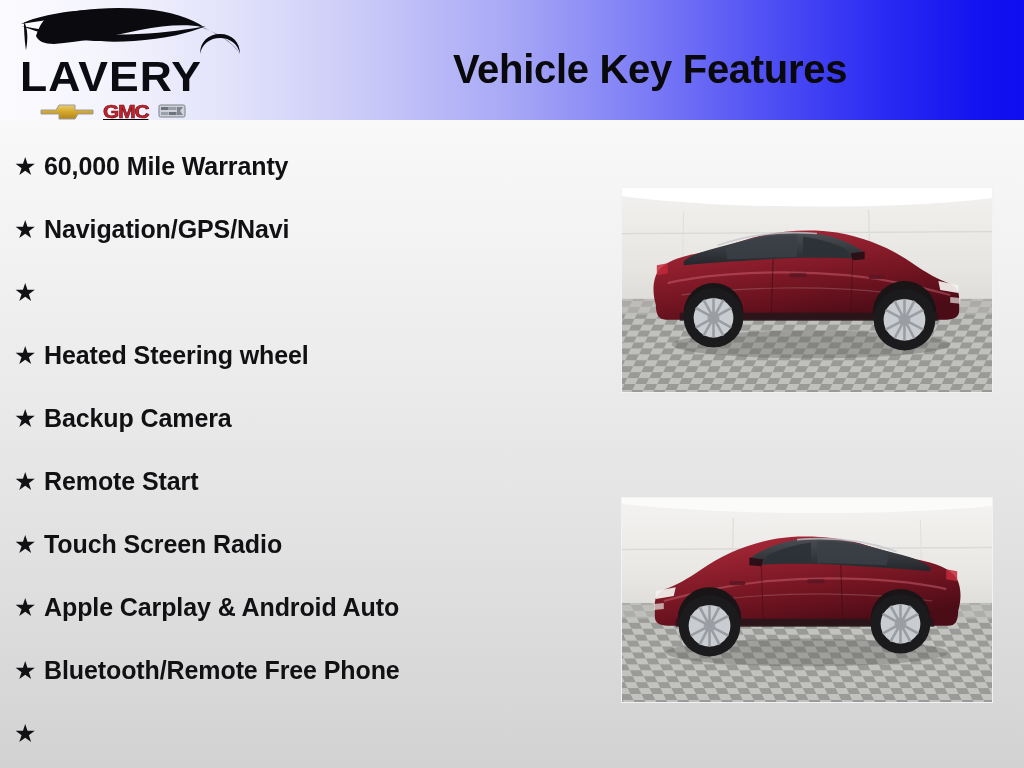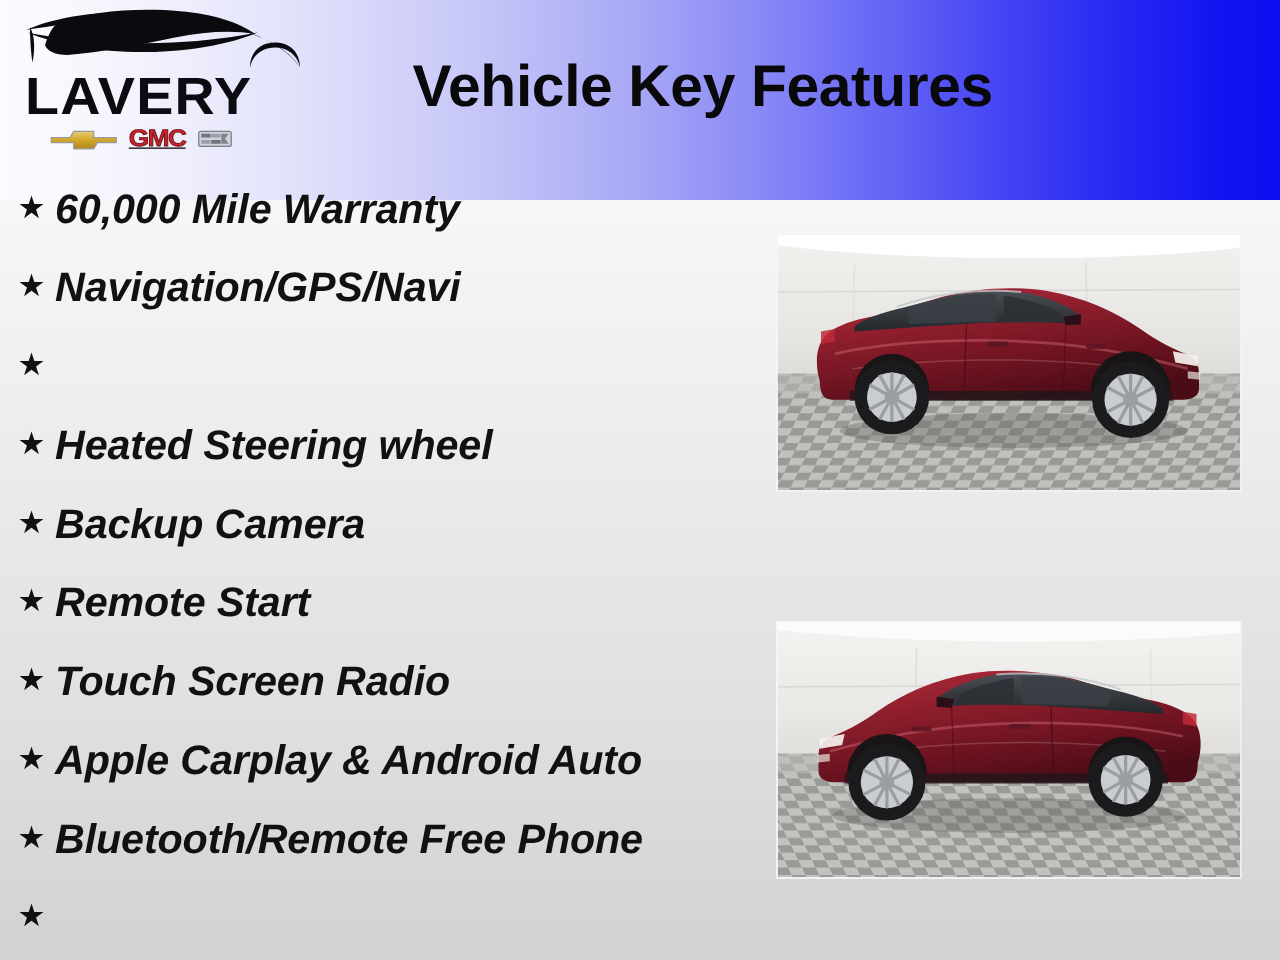--- a/index.html
+++ b/index.html
@@ -12,21 +12,21 @@
   }
 
   body {
     background:linear-gradient(to bottom, #fefefe 0%, #fcfcfc 8%, #efefef 40%, #e2e2e2 70%, #d2d2d2 100%);
     position:relative;
   }
 
   
   #header {
     position:absolute; left:0; top:0;
-    width:1024px; height:160px;
+    width:1024px; height:120px;
     background:linear-gradient(to right,
         #fbfbfe 0%, #f4f4fd 10%, #e3e3fb 22%,
         #c9c9f8 36%, #a7a7f6 50%, #8080f6 62%,
         #5353f5 74%, #2b2bf3 86%, #1414f1 95%, #0d0df0 100%);
     overflow:hidden;
   }
 
   
   #logo-block {
     position:absolute; left:14px; top:6px;
@@ -61,22 +61,22 @@
     font-family:"Liberation Sans", sans-serif;
     line-height:19px;
     transform:scaleX(1.1);
     transform-origin:left center;
   }
 
   
   #page-title {
     position:absolute; left:330px; top:40px;
     width:640px; height:58px;
-    text-align:left;
-    font-size:47px; font-weight:bold;
+    text-align:center;
+    font-size:40px; font-weight:bold;
     color:#09090b;
     line-height:58px;
     letter-spacing:-0.3px;
   }
 
   
   #feature-list {
     position:absolute; left:0; top:135px;
     width:600px; height:625px;
     list-style:none;
@@ -89,25 +89,24 @@
   }
   .star-icon {
     flex:0 0 auto;
     width:30px;
     font-size:25px;
     line-height:1;
     color:#111114;
     text-align:left;
   }
   .feature-label {
-    font-size:33px; font-weight:bold;
+    font-size:25px; font-weight:bold;
     color:#111114;
     letter-spacing:-0.1px;
     white-space:nowrap;
-    font-style:italic;
   }
 
   
   .vehicle-photo {
     position:absolute;
     left:621px;
     width:372px; height:206px;
     background:#ffffff;
     overflow:hidden;
     border:1px solid #f2f2f2;

